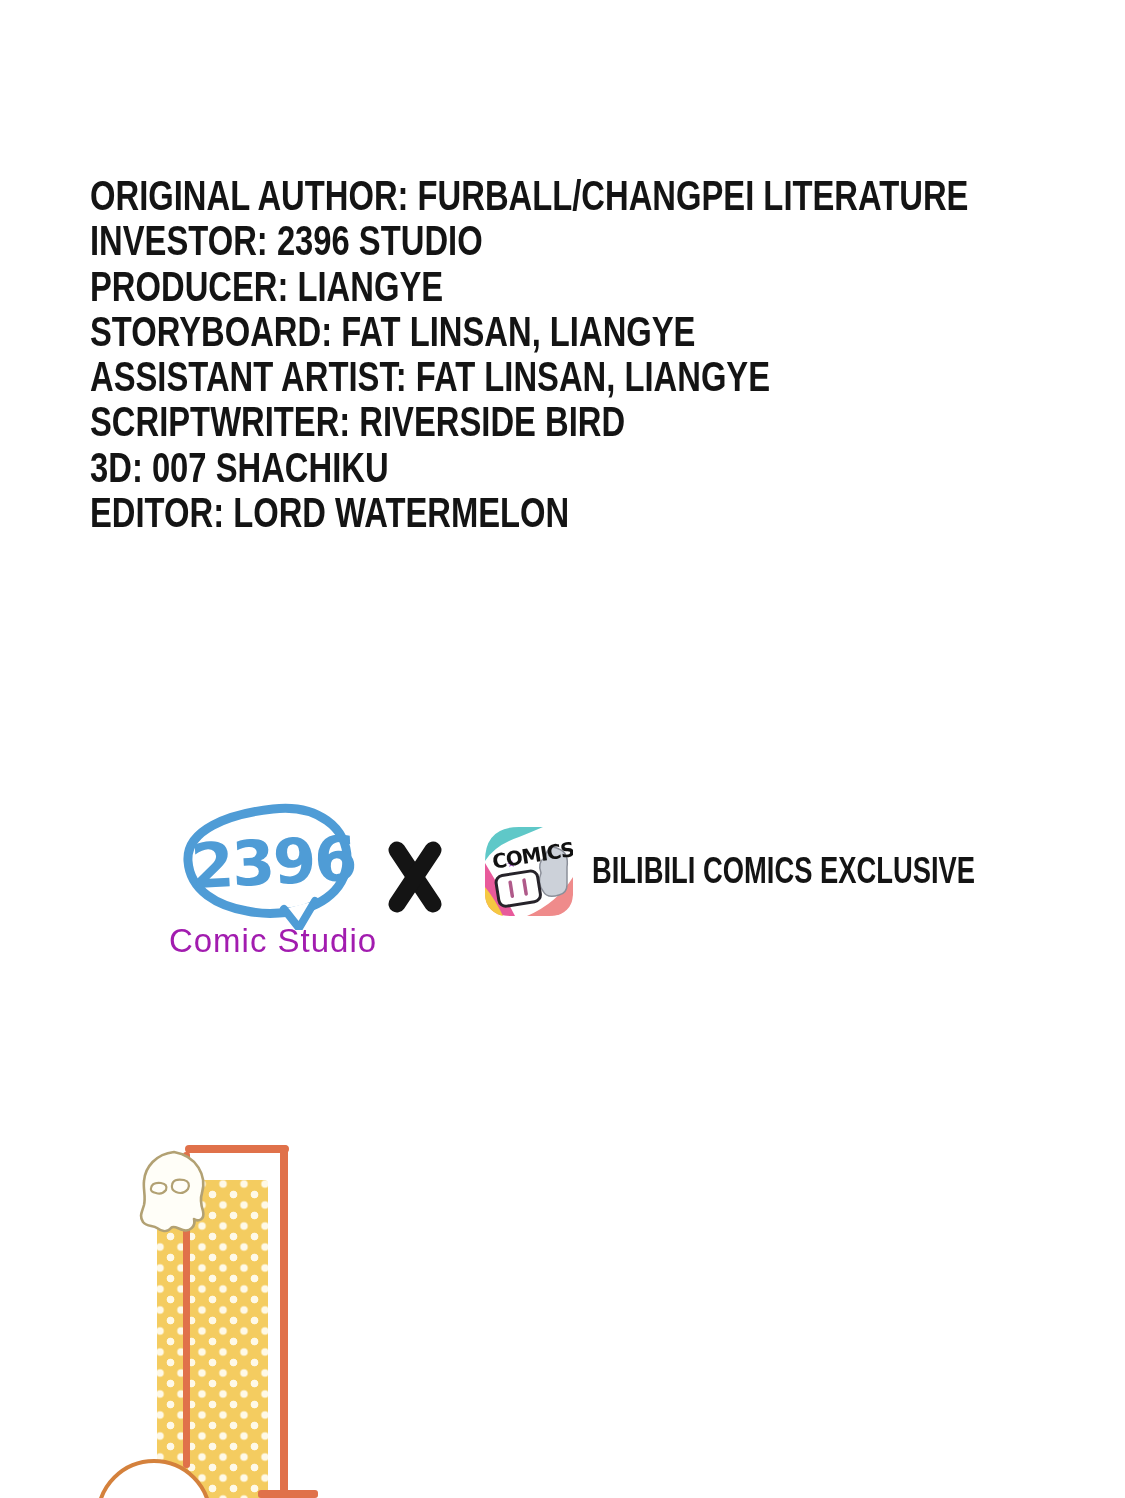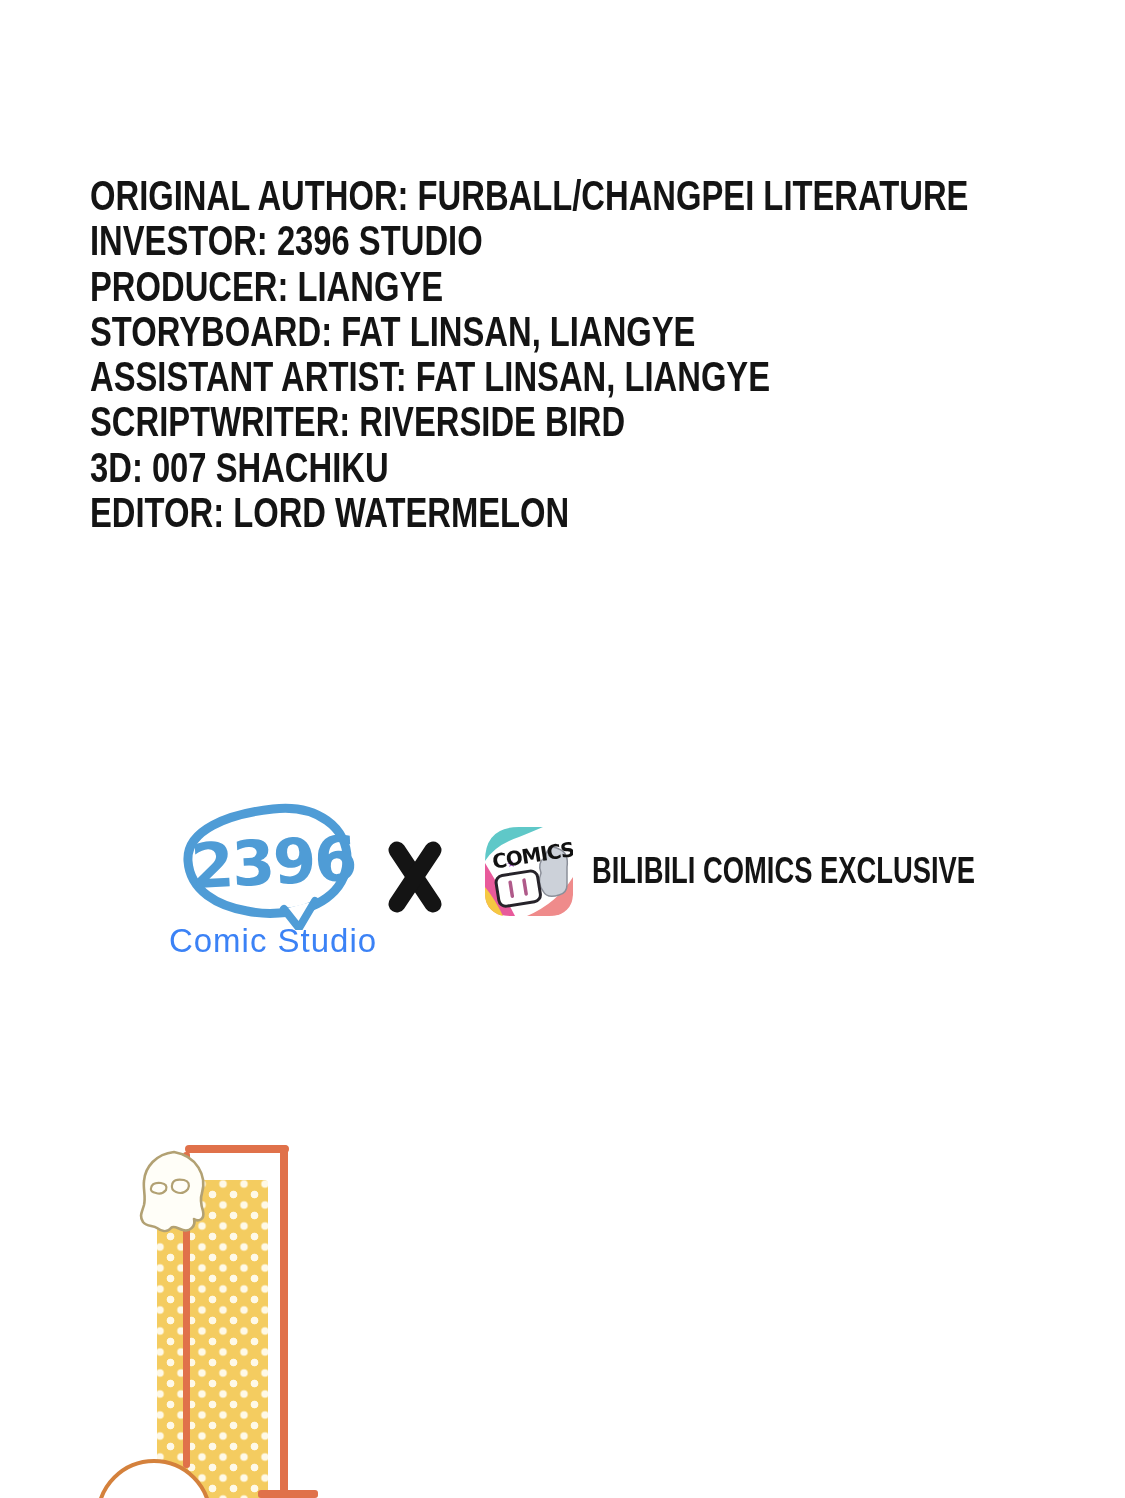--- a/index.html
+++ b/index.html
@@ -18,21 +18,21 @@
     font-weight:700;
     font-size:42px;
     line-height:45.3px;
     letter-spacing:0px;
     white-space:nowrap;
   }
   
   .bubble-logo{position:absolute;left:178px;top:800px;}
   .studio-caption{
     position:absolute;left:168px;top:922px;width:210px;
-    color:#3b82f6;font-size:33px;letter-spacing:1px;
+    color:#a21caf;font-size:33px;letter-spacing:1px;
     text-align:center;white-space:nowrap;
   }
   .collab-x{position:absolute;left:388px;top:841px;}
   .comics-icon{position:absolute;left:485px;top:827px;}
   .exclusive{
     position:absolute;left:592px;top:850px;
     transform:scaleX(0.76);transform-origin:0 0;
     color:#141414;font-weight:700;font-size:36px;
     white-space:nowrap;letter-spacing:0px;
   }

